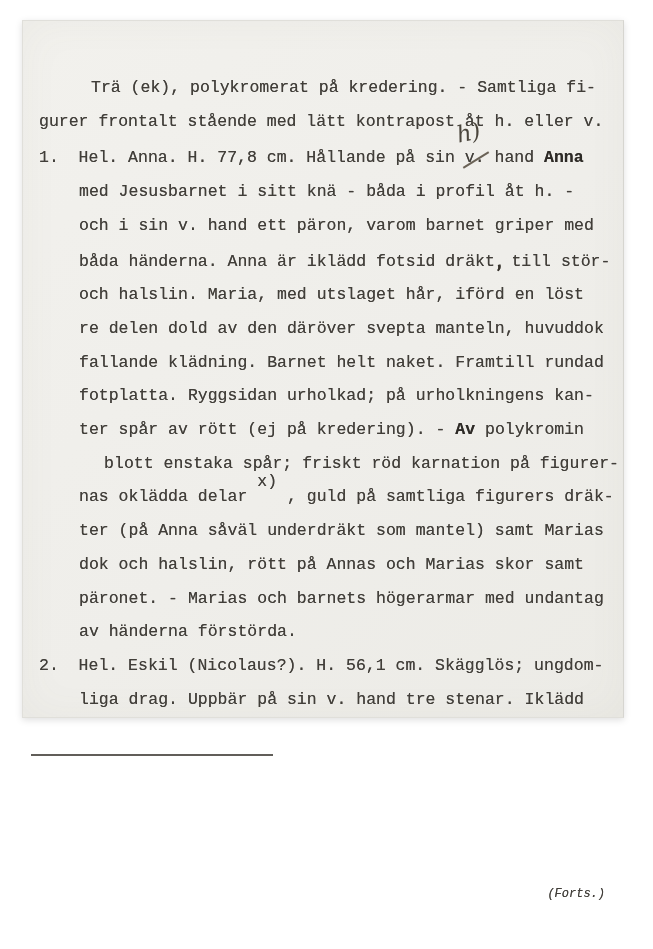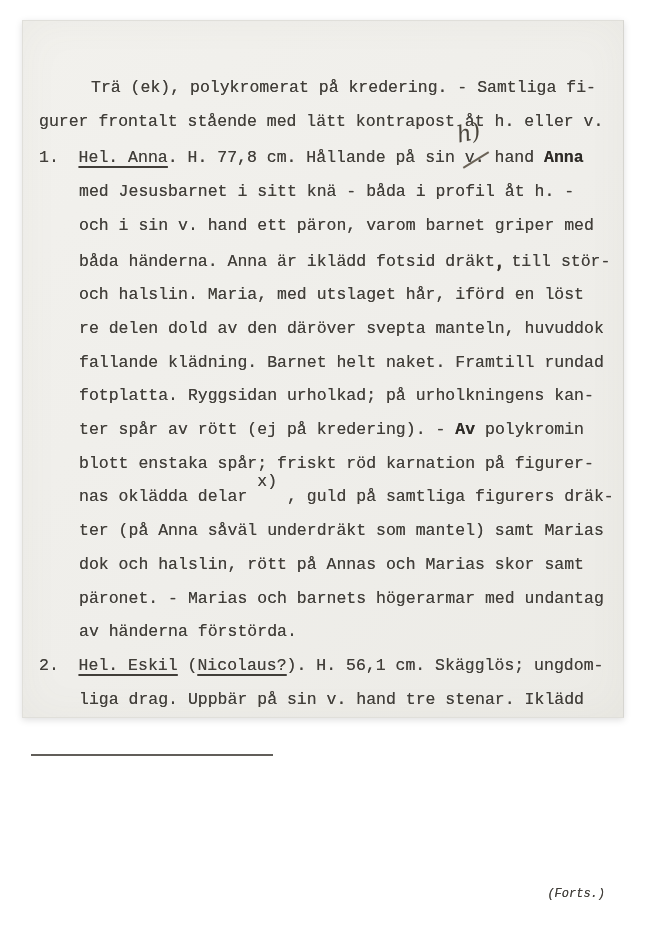--- a/index.html
+++ b/index.html
@@ -24,21 +24,20 @@
     position:absolute;
     left:16px;top:50px;
     width:580px;
     font-size:16.5px;
     line-height:33.7px;
     color:#413e39;
     text-shadow:0 0 0.45px rgba(65,62,57,0.75);
   }
   .tline{white-space:pre;position:relative;}
   .u{
-    text-decoration:underline;
     text-underline-offset:4px;
     text-decoration-thickness:1.5px;
   }
   .b{font-weight:bold;color:#2d2a26;}
   .sup{
     display:inline-block;
     transform:translateY(-15px);
   }
   .strike{position:relative;display:inline-block;}
   .strike::after{
@@ -110,21 +109,21 @@
       <div class="tline"><span>gurer frontalt stående med lätt kontrapost åt h. eller v.</span></div>
       <div class="tline"><span>1.  </span><span class="u">Hel. Anna</span><span>. H. 77,8 cm. Hållande på sin </span><span class="hand">h)</span><span class="strike">v.</span><span> hand </span><span class="b">Anna</span></div>
       <div class="tline" style="padding-left: 40px;"><span>med Jesusbarnet i sitt knä - båda i profil åt h. -</span></div>
       <div class="tline" style="padding-left: 40px;"><span>och i sin v. hand ett päron, varom barnet griper med</span></div>
       <div class="tline" style="padding-left: 40px;"><span>båda händerna. Anna är iklädd fotsid dräkt</span><span class="handmark">,</span><span> till stör-</span></div>
       <div class="tline" style="padding-left: 40px;"><span>och halslin. Maria, med utslaget hår, iförd en löst</span></div>
       <div class="tline" style="padding-left: 40px;"><span>re delen dold av den däröver svepta manteln, huvuddok</span></div>
       <div class="tline" style="padding-left: 40px;"><span>fallande klädning. Barnet helt naket. Framtill rundad</span></div>
       <div class="tline" style="padding-left: 40px;"><span>fotplatta. Ryggsidan urholkad; på urholkningens kan-</span></div>
       <div class="tline" style="padding-left: 40px;"><span>ter spår av rött (ej på kredering). - </span><span class="b">Av</span><span> polykromin</span></div>
-      <div class="tline" style="padding-left: 40px;"><span>blott enstaka spår; friskt röd karnation på figurer-</span></div>
+      <div class="tline" style="padding-left: 40px; text-align: right;"><span>blott enstaka spår; friskt röd karnation på figurer-</span></div>
       <div class="tline" style="padding-left: 40px;"><span>nas oklädda delar </span><span class="sup">x)</span><span> , guld på samtliga figurers dräk-</span></div>
       <div class="tline" style="padding-left: 40px;"><span>ter (på Anna såväl underdräkt som mantel) samt Marias</span></div>
       <div class="tline" style="padding-left: 40px;"><span>dok och halslin, rött på Annas och Marias skor samt</span></div>
       <div class="tline" style="padding-left: 40px;"><span>päronet. - Marias och barnets högerarmar med undantag</span></div>
       <div class="tline" style="padding-left: 40px;"><span>av händerna förstörda.</span></div>
       <div class="tline"><span>2.  </span><span class="u">Hel. Eskil</span><span> (</span><span class="u">Nicolaus?</span><span>). H. 56,1 cm. Skägglös; ungdom-</span></div>
       <div class="tline" style="padding-left: 40px;"><span>liga drag. Uppbär på sin v. hand tre stenar. Iklädd</span></div>
     </div>
   <div class="fn-rule"></div>
   <div class="footer">(Forts.)</div>

